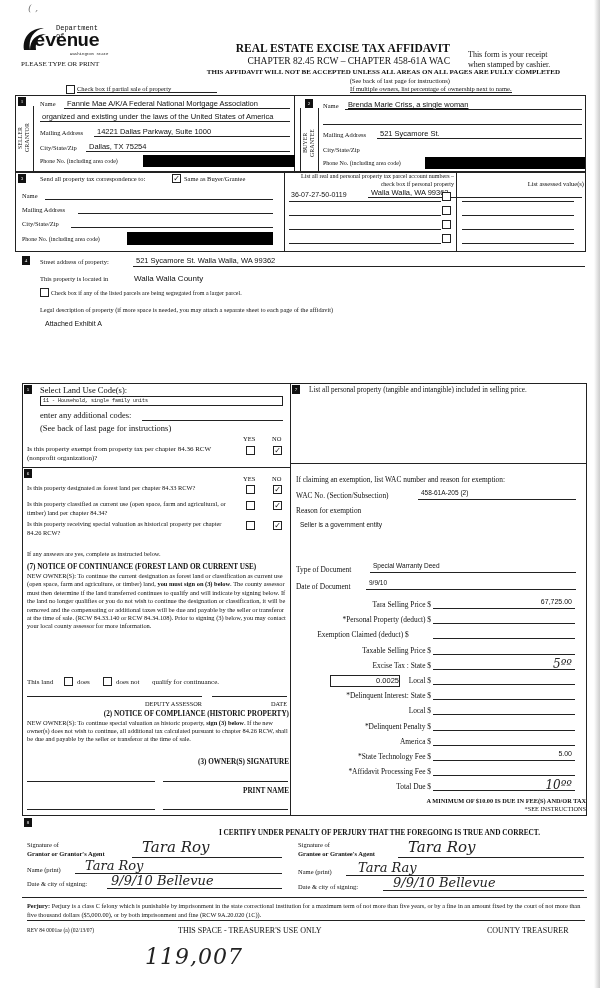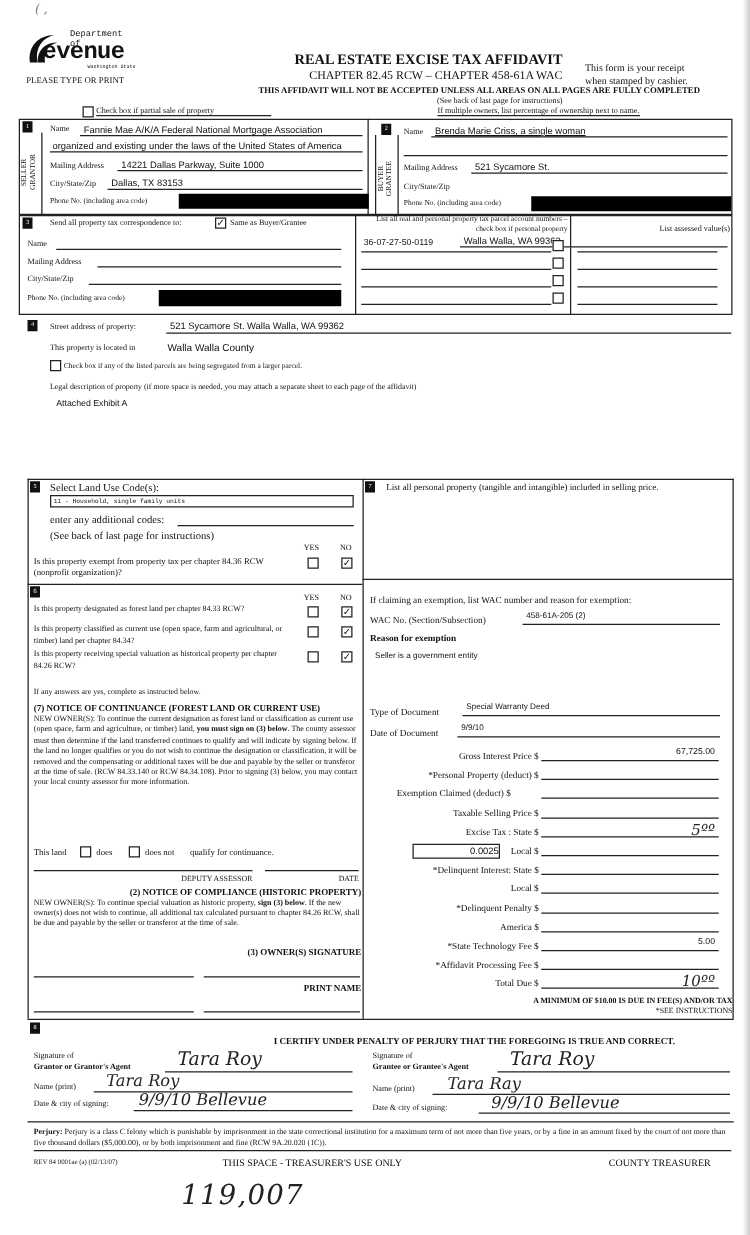--- a/index.html
+++ b/index.html
@@ -54,21 +54,21 @@
 <div class="secnum" style="left:18px;top:97px;">1</div>
 <div class="abs" style="left:15px;top:106px;width:19px;height:66px;border-right:1px solid #222;"></div>
 <div class="vlabel" style="left:17px;top:112px;height:52px;width:16px;"><span>SELLER</span><br><span>GRANTOR</span></div>
 
 <div class="abs" style="left:40px;top:100px;font-size:6.5px;">Name</div>
 <div class="abs line fill" style="left:64px;top:99px;width:226px;height:10px;padding-left:3px;">Fannie Mae A/K/A Federal National Mortgage Association</div>
 <div class="abs line fill" style="left:40px;top:112px;width:250px;height:10px;padding-left:2px;">organized and existing under the laws of the United States of America</div>
 <div class="abs" style="left:40px;top:129px;font-size:6.5px;">Mailing Address</div>
 <div class="abs line fill" style="left:94px;top:127px;width:196px;height:10px;padding-left:3px;">14221 Dallas Parkway, Suite 1000</div>
 <div class="abs" style="left:40px;top:144px;font-size:6.5px;">City/State/Zip</div>
-<div class="abs line fill" style="left:86px;top:142px;width:204px;height:10px;padding-left:3px;">Dallas, TX 83153</div>
+<div class="abs line fill" style="left:86px;top:142px;width:204px;height:10px;padding-left:3px;">Dallas, TX 75254</div>
 <div class="abs" style="left:40px;top:158px;font-size:6px;">Phone No. (including area code)</div>
 <div class="redact" style="left:143px;top:155px;width:152px;height:12px;"></div>
 
 <div class="secnum" style="left:305px;top:99px;">2</div>
 <div class="abs" style="left:300px;top:108px;width:19px;height:64px;border-right:1px solid #222;border-left:1px solid #222;"></div>
 <div class="vlabel" style="left:302px;top:120px;height:46px;width:16px;"><span>BUYER</span><br><span>GRANTEE</span></div>
 
 <div class="abs" style="left:323px;top:102px;font-size:6.5px;">Name</div>
 <div class="abs line fill" style="left:345px;top:100px;width:237px;height:10px;padding-left:3px;text-decoration:underline;">Brenda Marie Criss, a single woman</div>
 <div class="abs line" style="left:323px;top:115px;width:259px;height:10px;"></div>
@@ -182,30 +182,30 @@
 <div class="abs line" style="left:163px;top:780px;width:125px;height:2px;"></div>
 <div class="abs bold center" style="left:27px;top:787px;width:262px;font-size:7.2px;">PRINT NAME</div>
 <div class="abs line" style="left:27px;top:808px;width:128px;height:2px;"></div>
 <div class="abs line" style="left:163px;top:808px;width:125px;height:2px;"></div>
 
 <div class="secnum" style="left:292px;top:385px;">7</div>
 <div class="abs" style="left:309px;top:385px;width:265px;font-size:7.2px;line-height:11px;">List all personal property (tangible and intangible) included in selling price.</div>
 <div class="abs" style="left:296px;top:475px;font-size:7.4px;">If claiming an exemption, list WAC number and reason for exemption:</div>
 <div class="abs" style="left:296px;top:491px;font-size:7.4px;">WAC No. (Section/Subsection)</div>
 <div class="abs line fill" style="left:418px;top:489px;width:158px;height:11px;padding-left:3px;font-size:6.5px;">458-61A-205 (2)</div>
-<div class="abs" style="left:296px;top:506px;font-size:7.4px;font-weight:bold;">Reason for exemption</div>
+<div class="abs" style="left:296px;top:506px;font-size:7.4px;">Reason for exemption</div>
 <div class="abs fill" style="left:300px;top:521px;font-size:6.5px;">Seller is a government entity</div>
 <div class="abs" style="left:296px;top:565px;font-size:7.4px;">Type of Document</div>
 <div class="abs line fill" style="left:370px;top:562px;width:206px;height:11px;padding-left:3px;font-size:6.5px;">Special Warranty Deed</div>
 <div class="abs" style="left:296px;top:582px;font-size:7.4px;">Date of Document</div>
 <div class="abs line fill" style="left:366px;top:579px;width:210px;height:11px;padding-left:3px;font-size:6.5px;">9/9/10</div>
 
 <div class="abs box fill center" style="left:330px;top:675px;width:70px;height:12px;font-size:7.5px;line-height:10px;">0.0025</div>
 <div id="s7-rows">
-    <div class="abs right" style="left: 295px; top: 600px; width: 136px; font-size: 7.4px;">Gross Interest Price $</div>
+    <div class="abs right" style="left: 295px; top: 600px; width: 136px; font-size: 7.4px;">Tara Selling Price $</div>
     <div class="abs line right fill" style="left: 433px; top: 598px; width: 142px; height: 11px; padding-right: 3px; font-size: 7px;">67,725.00</div>
     <div class="abs right" style="left: 295px; top: 615px; width: 136px; font-size: 7.4px;">*Personal Property (deduct) $</div>
     <div class="abs line right fill" style="left: 433px; top: 613px; width: 142px; height: 11px; padding-right: 3px; font-size: 7px;"></div>
     <div class="abs right" style="left: 295px; top: 630px; width: 136px; font-size: 7.4px; text-align: center;">Exemption Claimed (deduct) $</div>
     <div class="abs line right fill" style="left: 433px; top: 628px; width: 142px; height: 11px; padding-right: 3px; font-size: 7px;"></div>
     <div class="abs right" style="left: 295px; top: 646px; width: 136px; font-size: 7.4px;">Taxable Selling Price $</div>
     <div class="abs line right fill" style="left: 433px; top: 644px; width: 142px; height: 11px; padding-right: 3px; font-size: 7px;"></div>
     <div class="abs right" style="left: 295px; top: 661px; width: 136px; font-size: 7.4px;">Excise Tax : State $</div>
     <div class="abs line right hand" style="left: 433px; top: 659px; width: 142px; height: 11px; padding-right: 3px; font-size: 12px; line-height: 10px;">5ºº</div>
     <div class="abs right" style="left: 295px; top: 676px; width: 136px; font-size: 7.4px;">Local $</div>

